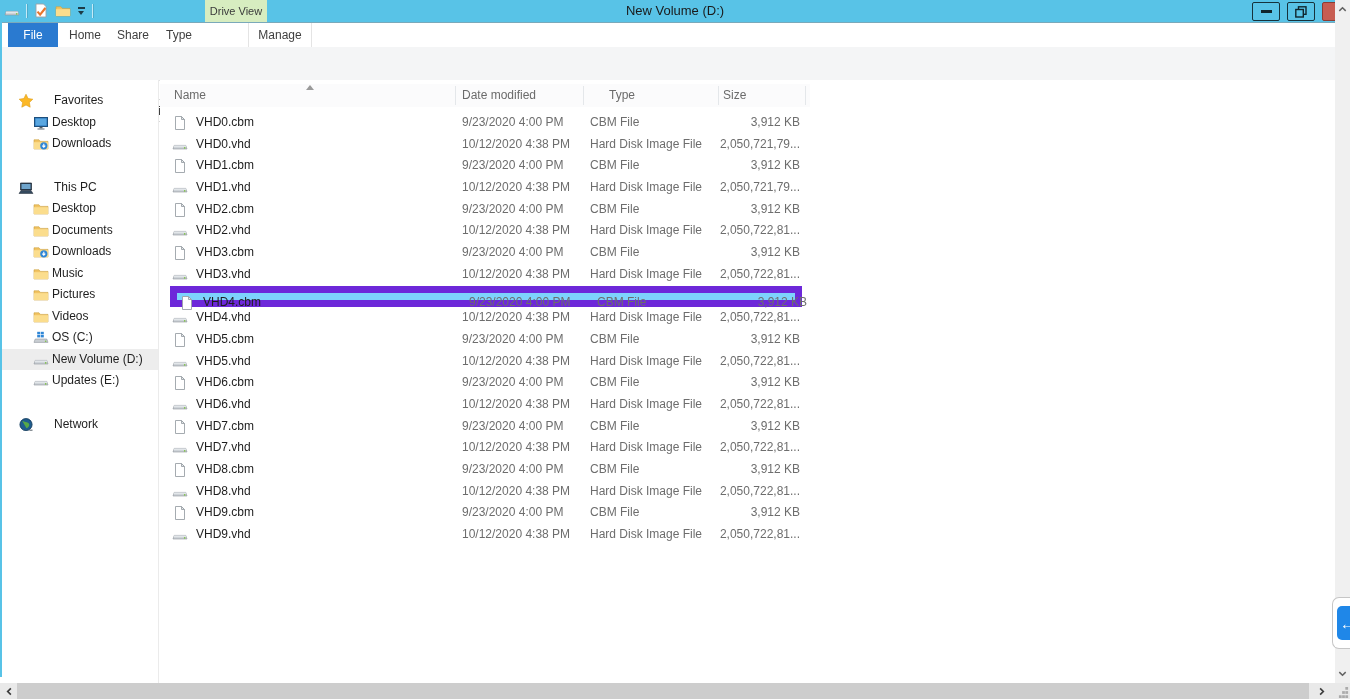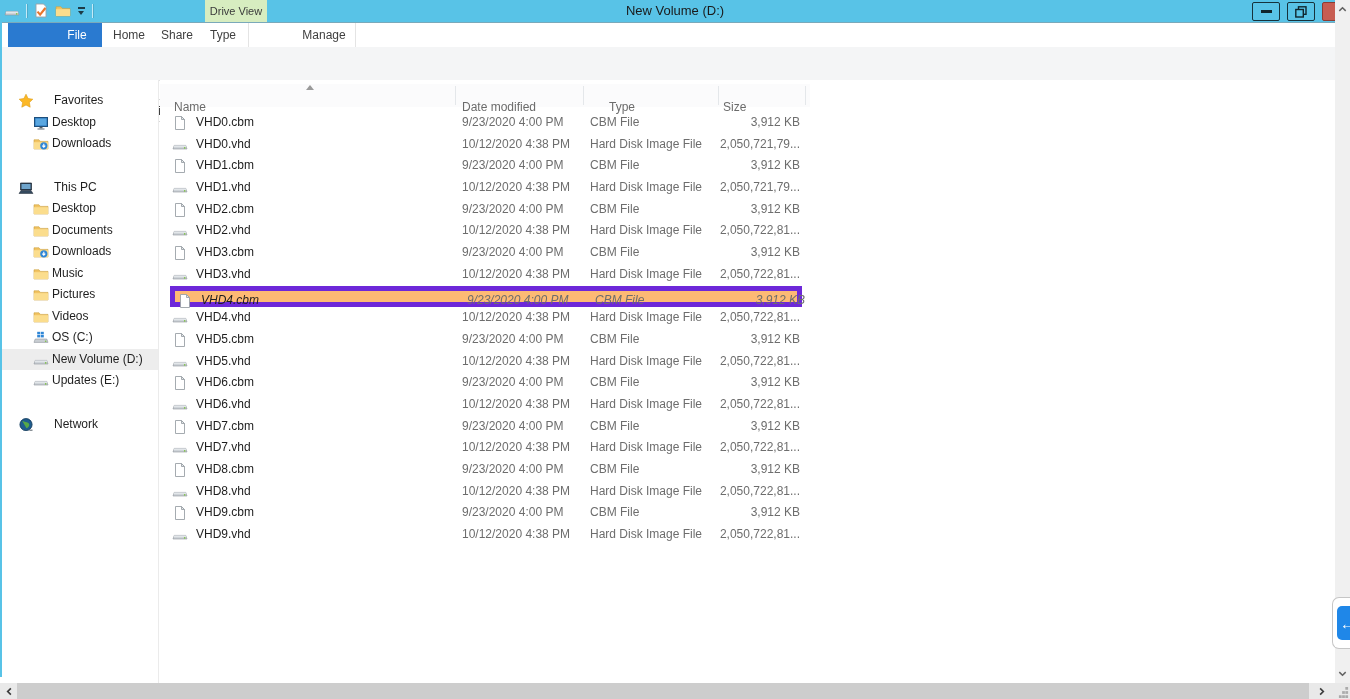--- a/index.html
+++ b/index.html
@@ -25,21 +25,21 @@
   .caps{position:absolute;right:14px;top:2px;display:flex;gap:7px;}
   .cap{width:26px;height:17px;border:1px solid #16323c;border-radius:2px;display:flex;
        align-items:center;justify-content:center;background:transparent;}
   .cap.close{width:24px;background:#c75d52;border-color:#8d3c33;margin-right:-12px;}
   .cap .dash{width:11px;height:3px;background:#10262e;}
   .cap svg{width:12px;height:12px;display:block;}
 
   
   .tabrow{position:absolute;left:0;top:23px;width:1350px;height:24px;background:#fff;
           border-bottom:1px solid #e8e9ea;font-size:12px;color:#3f3f3f;}
-  .tab{position:absolute;top:0;height:24px;display:flex;align-items:center;justify-content:center;padding-left:44px;}
+  .tab{position:absolute;top:0;height:24px;display:flex;align-items:center;justify-content:center;}
   .tab-file{left:8px;width:50px;background:#2a7ad0;color:#fff;}
   .tab-home{left:62px;width:46px;}
   .tab-share{left:110px;width:46px;}
   .tab-view{left:158px;width:42px;}
   .tab-manage{left:205px;width:62px;border-left:1px solid #e4e4e4;border-right:1px solid #e4e4e4;margin-left:43px;}
 
   
   .addr{position:absolute;left:0;top:47px;width:1350px;height:33px;background:#f4f5f6;
         border-bottom:1px solid #e2e3e4;}
   .navbtn{position:absolute;top:53px;width:20px;height:20px;border-radius:50%;display:flex;
@@ -69,33 +69,33 @@
   .sb-row .icn{position:absolute;left:33px;top:3px;}
   .sb-row .sb-lb{position:absolute;left:52px;top:0;line-height:21.5px;white-space:nowrap;}
   .sb-head .icn{left:18px;}
   .sb-head .sb-lb{left:38px;margin-left:16px;}
   .sb-sel{background:#ededed;}
 
   .main{position:absolute;left:160px;top:80px;width:1175px;height:603px;background:#fff;}
   .lhead{position:absolute;left:0;top:4px;width:650px;height:23px;background:#fbfbfc;
          font-size:12px;color:#6b6b6b;}
   .lhead .hsep{position:absolute;top:2px;width:1px;height:19px;background:#e4e7ea;}
-  .hcell{position:absolute;top:12px;line-height:23px;white-space:nowrap;}
+  .hcell{position:absolute;top:0;line-height:23px;white-space:nowrap;}
   .sortmark{position:absolute;left:146px;top:1px;width:0;height:0;border-left:4px solid transparent;
             border-right:4px solid transparent;border-bottom:5px solid #9a9a9a;}
   .rows{position:absolute;left:0;top:32px;}
   .frow{position:relative;margin-left:10px;width:632px;height:21.7px;font-size:12px;
         box-sizing:border-box;}
   .frow .fic{position:absolute;left:2px;top:3px;}
   .frow .c-name{position:absolute;left:26px;line-height:21.7px;color:#1e1e1e;white-space:nowrap;}
   .frow .c-date{position:absolute;left:292px;line-height:21.7px;color:#6d6d6d;white-space:nowrap;}
   .frow .c-type{position:absolute;left:420px;line-height:21.7px;color:#6d6d6d;white-space:nowrap;}
   .frow .c-size{position:absolute;left:500px;width:130px;text-align:right;line-height:21.7px;
                 color:#6d6d6d;white-space:nowrap;}
-  .frow.sel{background:#fdba74;border:5px solid #6d28d9;font-style:italic;}
+  .frow.sel{background:#7dd3fc;border:7px solid #6d28d9;}
   .frow.sel .c-name{line-height:19.7px;}
   .frow.sel .c-date,.frow.sel .c-type,.frow.sel .c-size{line-height:19.7px;}
   .frow.sel .fic{top:2px;}
 
   
   .vstrip{position:absolute;right:0;top:0;width:15px;height:683px;background:#f0f0f0;z-index:4;}
   .vstrip svg{position:absolute;left:2px;width:11px;height:11px;}
   .hbar{position:absolute;left:0;top:683px;width:1350px;height:16px;background:#e9e9e9;z-index:4;}
   .hthumb{position:absolute;left:17px;top:0;width:1292px;height:16px;background:#cdcdcd;}
   .hbar svg{position:absolute;top:3px;width:11px;height:11px;}

